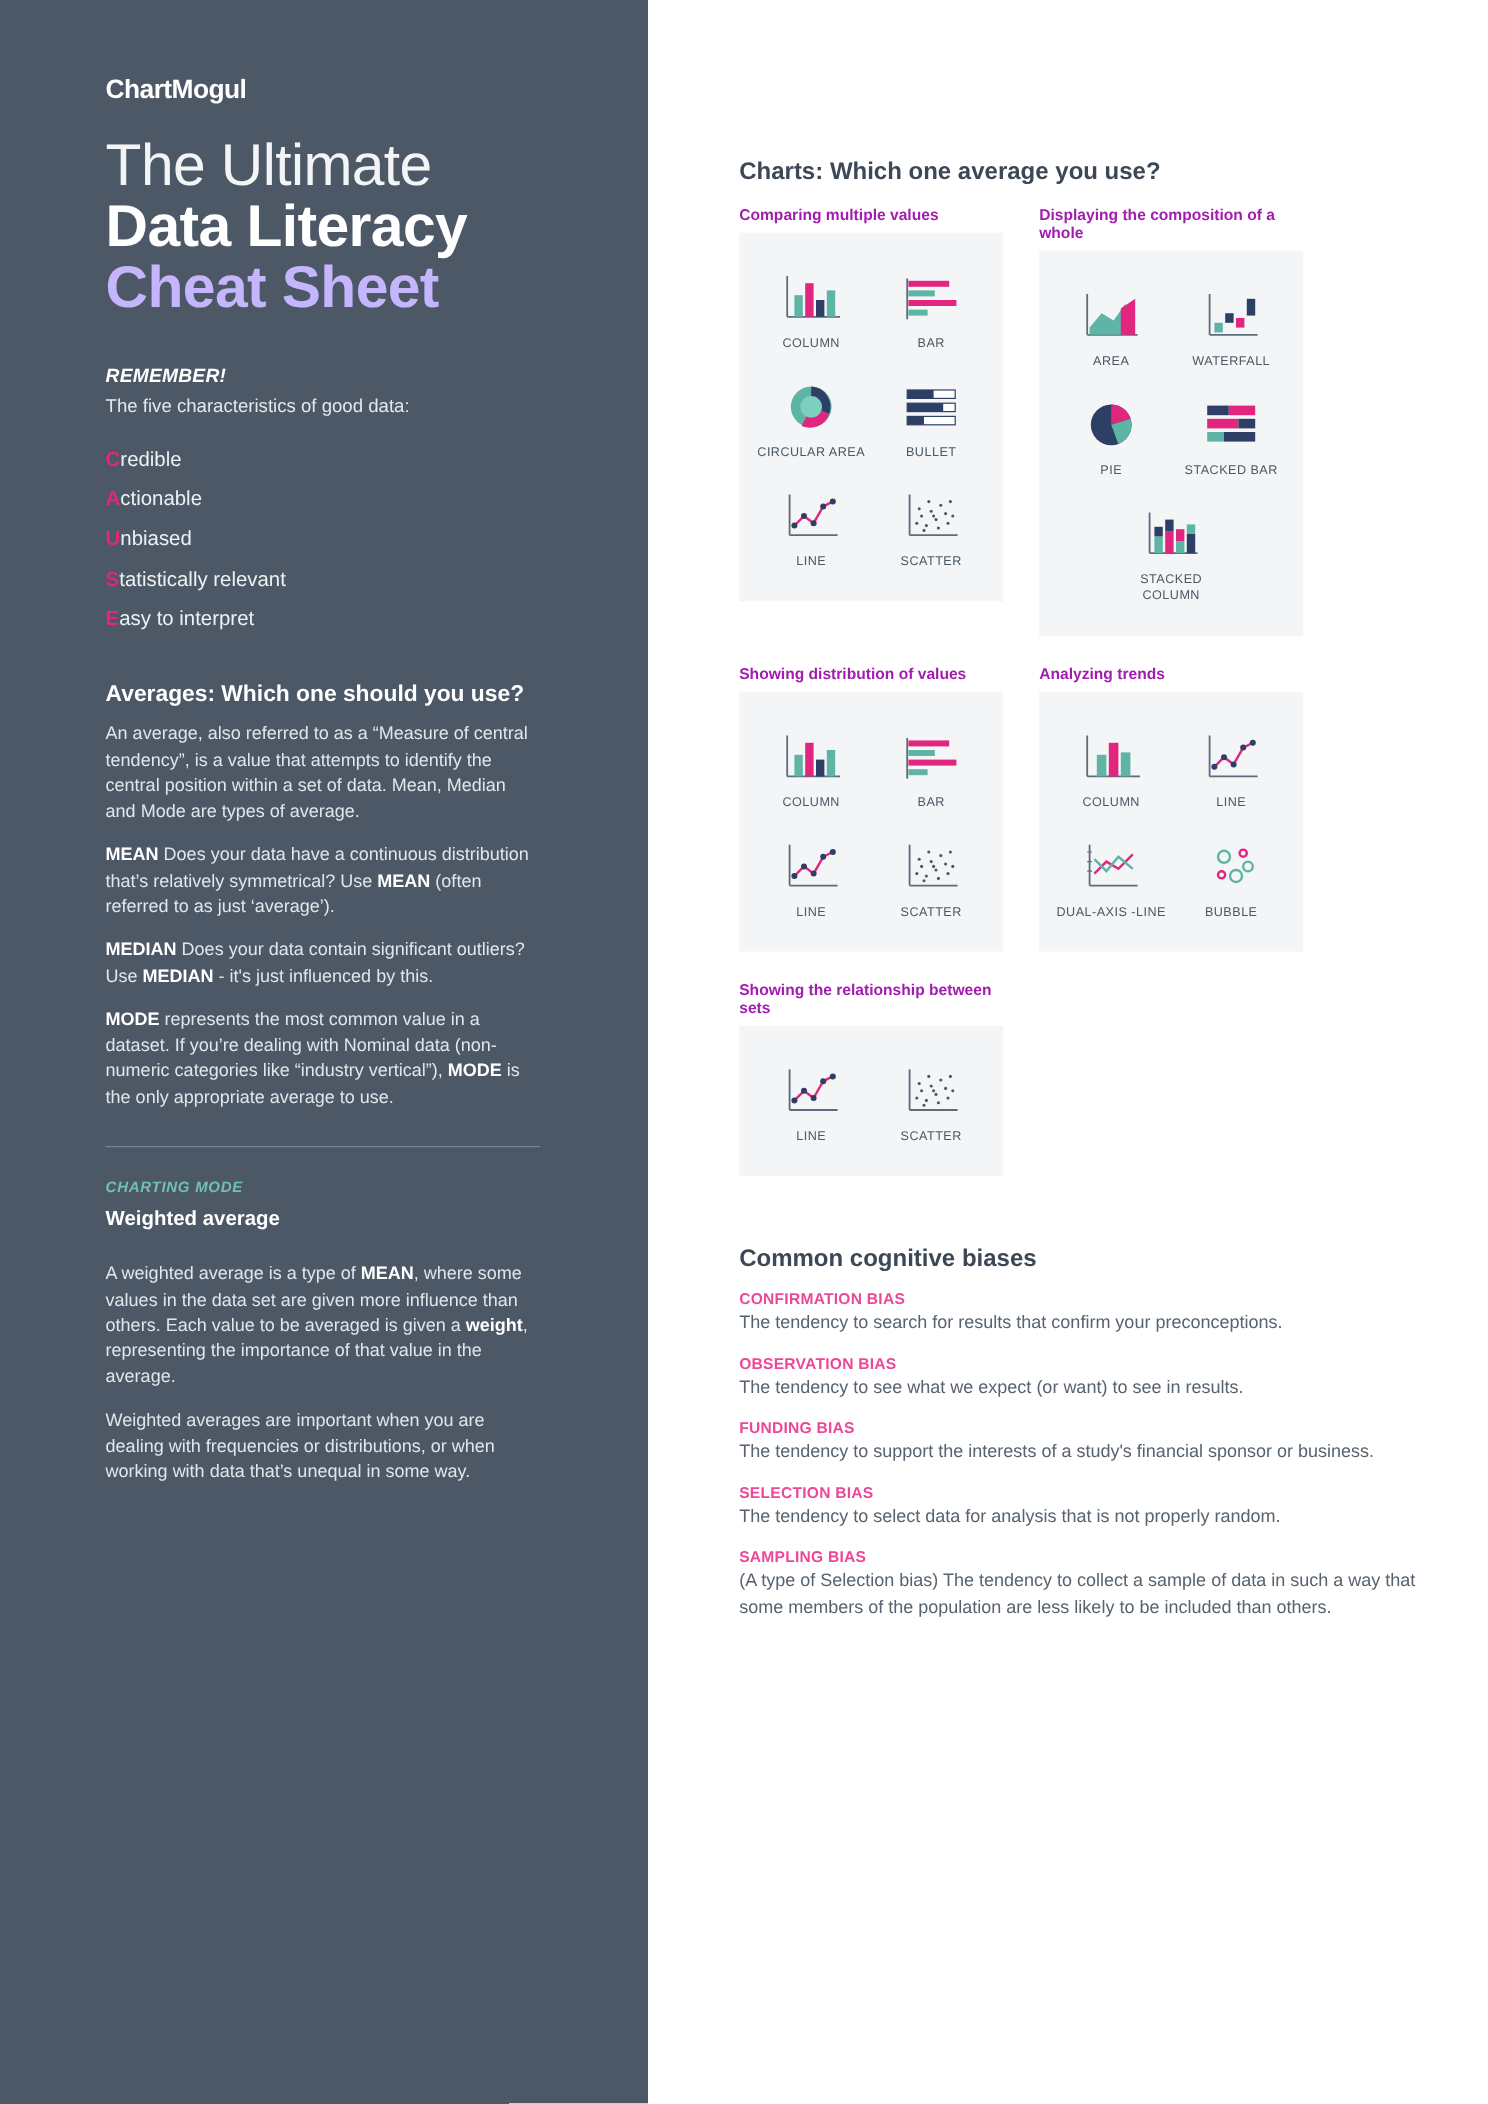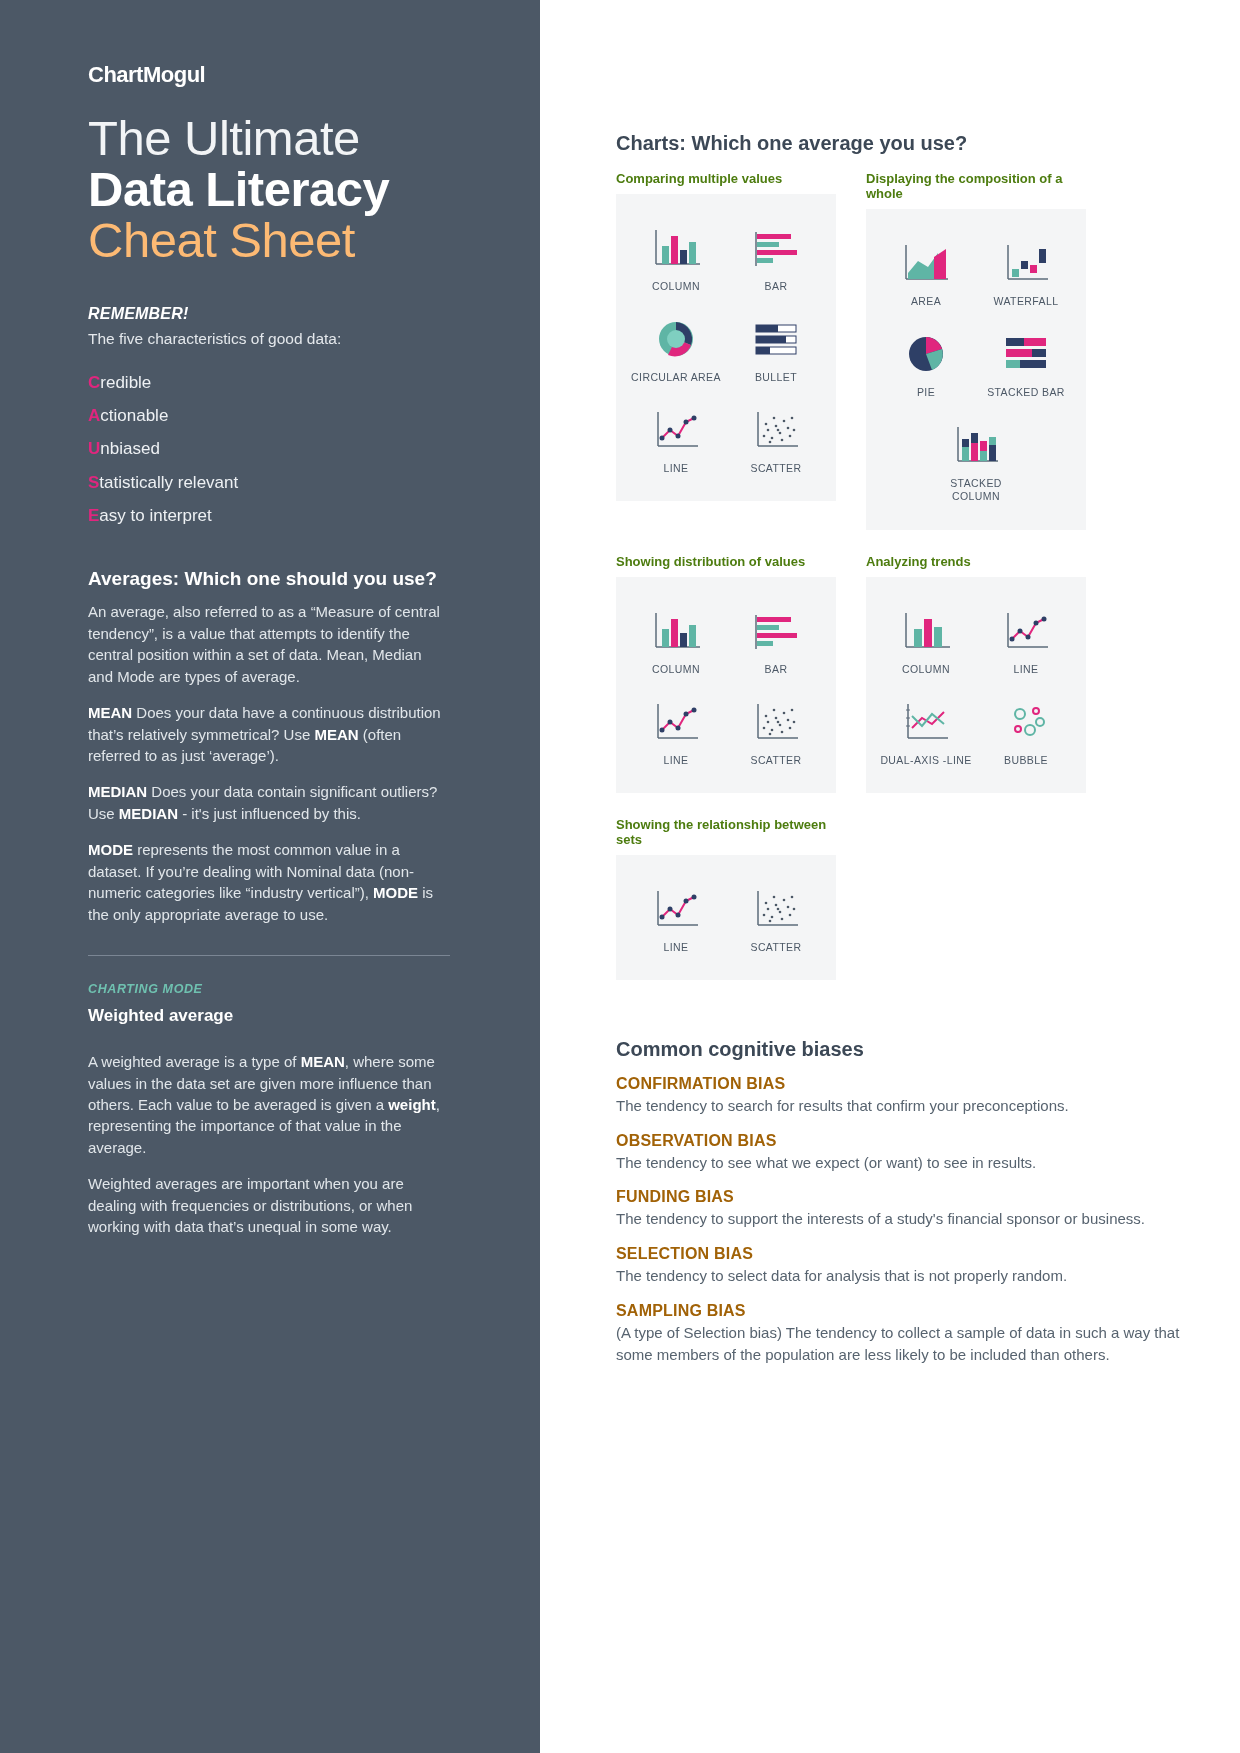--- a/index.html
+++ b/index.html
@@ -25,21 +25,21 @@
   .logo {
     font-size:22px;
     font-weight:bold;
     letter-spacing:-0.5px;
     color:#ffffff;
     margin-bottom:25px;
   }
   .title-block { margin-bottom:39px; }
   .t1 { font-size:49px; font-weight:300; line-height:1.04; color:#f2f4f6; letter-spacing:-0.5px;}
   .t2 { font-size:49px; font-weight:bold; line-height:1.04; color:#ffffff; letter-spacing:-0.5px;}
-  .t3 { font-size:49px; font-weight:400; line-height:1.04; color:#fdba74; letter-spacing:-0.5px;}
+  .t3 { font-size:49px; font-weight:700; line-height:1.04; color:#c4b5fd; letter-spacing:-0.5px;}
 
   .remember-head {
     font-size:16px; font-weight:bold; font-style:italic;
     color:#ffffff; margin-bottom:7px; letter-spacing:0.2px;
   }
   .remember-sub { font-size:15.5px; color:#e4e8ec; margin-bottom:18px; }
 
   .caused { margin-bottom:36px; }
   .caused-item { font-size:17px; color:#eef1f4; line-height:1.96; }
   .caused-item .cap { color:#e0267e; font-weight:bold; }
@@ -62,21 +62,21 @@
   
   .content {
     flex:1;
     padding:132px 60px 0 60px;
     background:#ffffff;
   }
   .h2 { font-size:20px; font-weight:bold; color:#3c4856; margin:0 0 16px; }
   .grid { display:flex; gap:30px; margin-bottom:24px; }
   .grid.single { display:block; }
   .col { width:220px; }
-  .cat-label { font-size:13px; font-weight:bold; color:#4d7c0f; margin-bottom:8px; }
+  .cat-label { font-size:13px; font-weight:bold; color:#a21caf; margin-bottom:8px; }
   .card {
     background:#f4f5f6;
     padding:18px 10px 16px;
     display:flex;
     flex-wrap:wrap;
     justify-content:center;
   }
   .card.one-wide { width:220px; }
   .chart-cell {
     width:50%;
@@ -90,21 +90,21 @@
   }
   .clabel {
     font-size:10.5px;
     letter-spacing:0.4px;
     color:#4c5866;
     line-height:1.25;
   }
 
   .bias-wrap { margin-top:58px; }
   .bias-title { font-size:20px; font-weight:bold; color:#3c4856; margin-bottom:14px; }
-  .bias-name { font-size:16px; font-weight:bold; color:#a16207; margin-bottom:2px; letter-spacing:0.2px;}
+  .bias-name { font-size:13px; font-weight:bold; color:#ec4899; margin-bottom:2px; letter-spacing:0.2px;}
   .bias-desc { font-size:15px; color:#57636f; line-height:1.45; margin-bottom:15px; }
 </style>
 </head>
 <body>
 
 <div class="page">
 
   <div class="sidebar">
     <div class="logo">ChartMogul</div>
 

